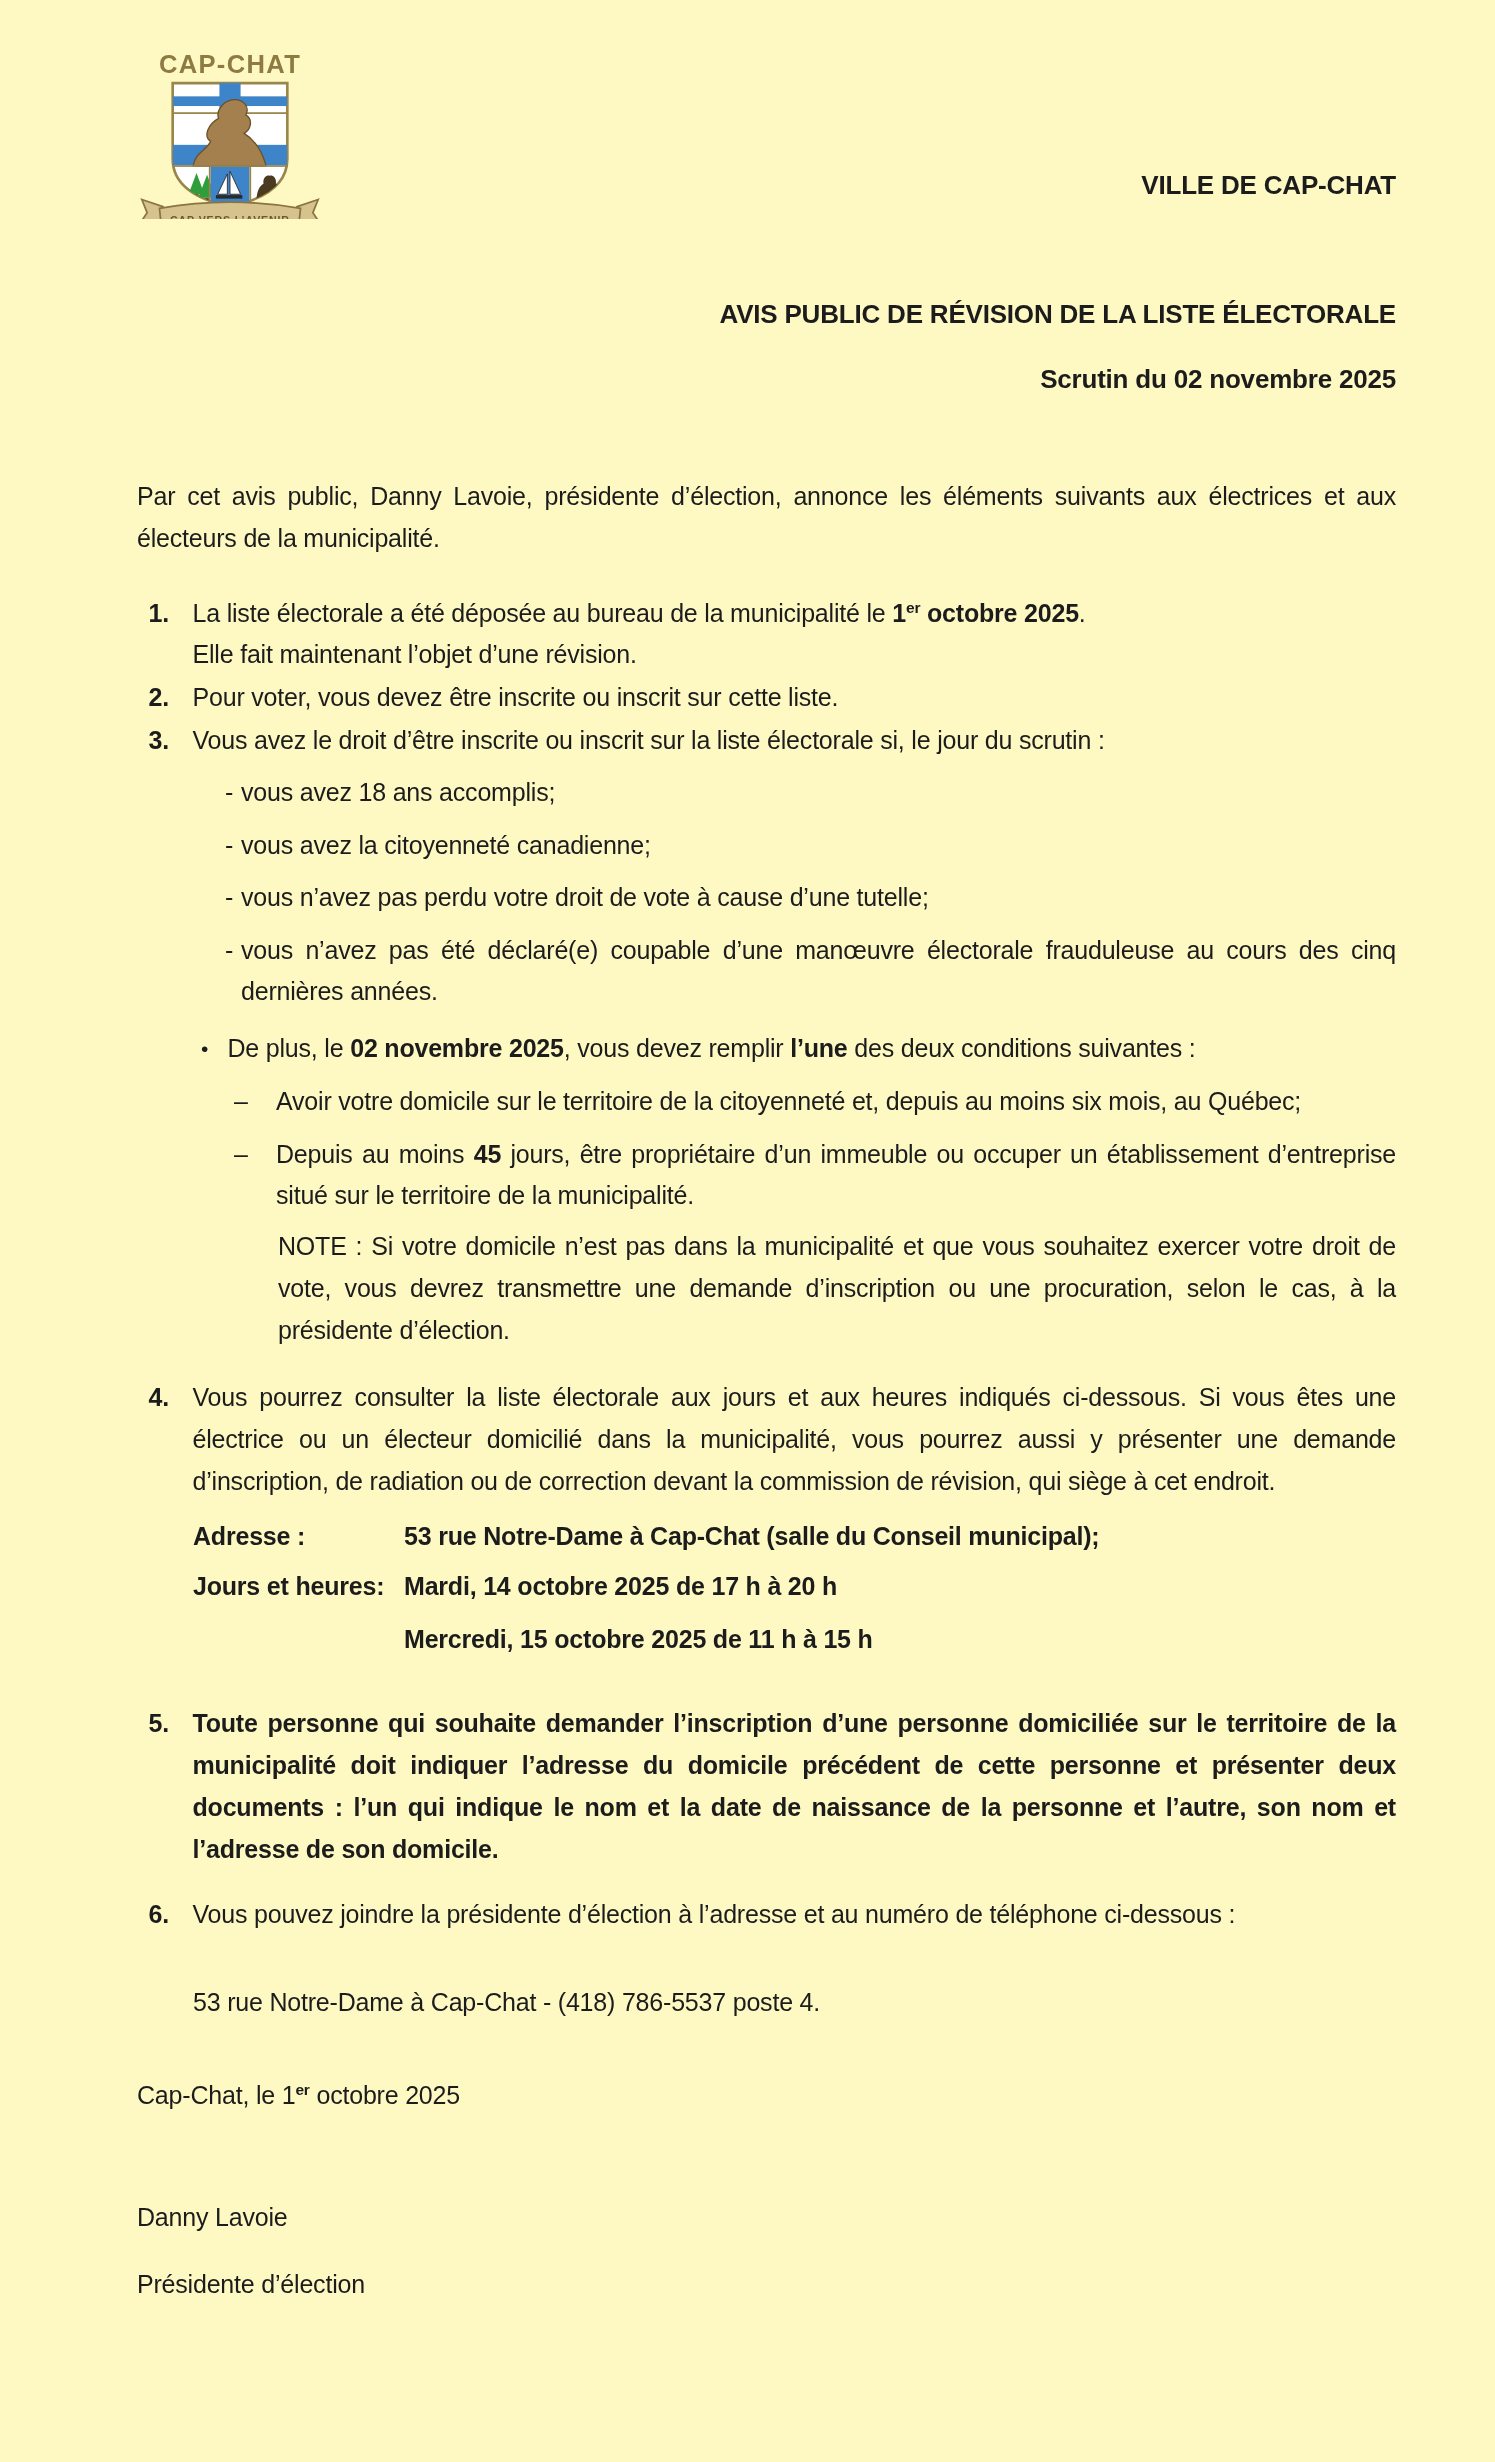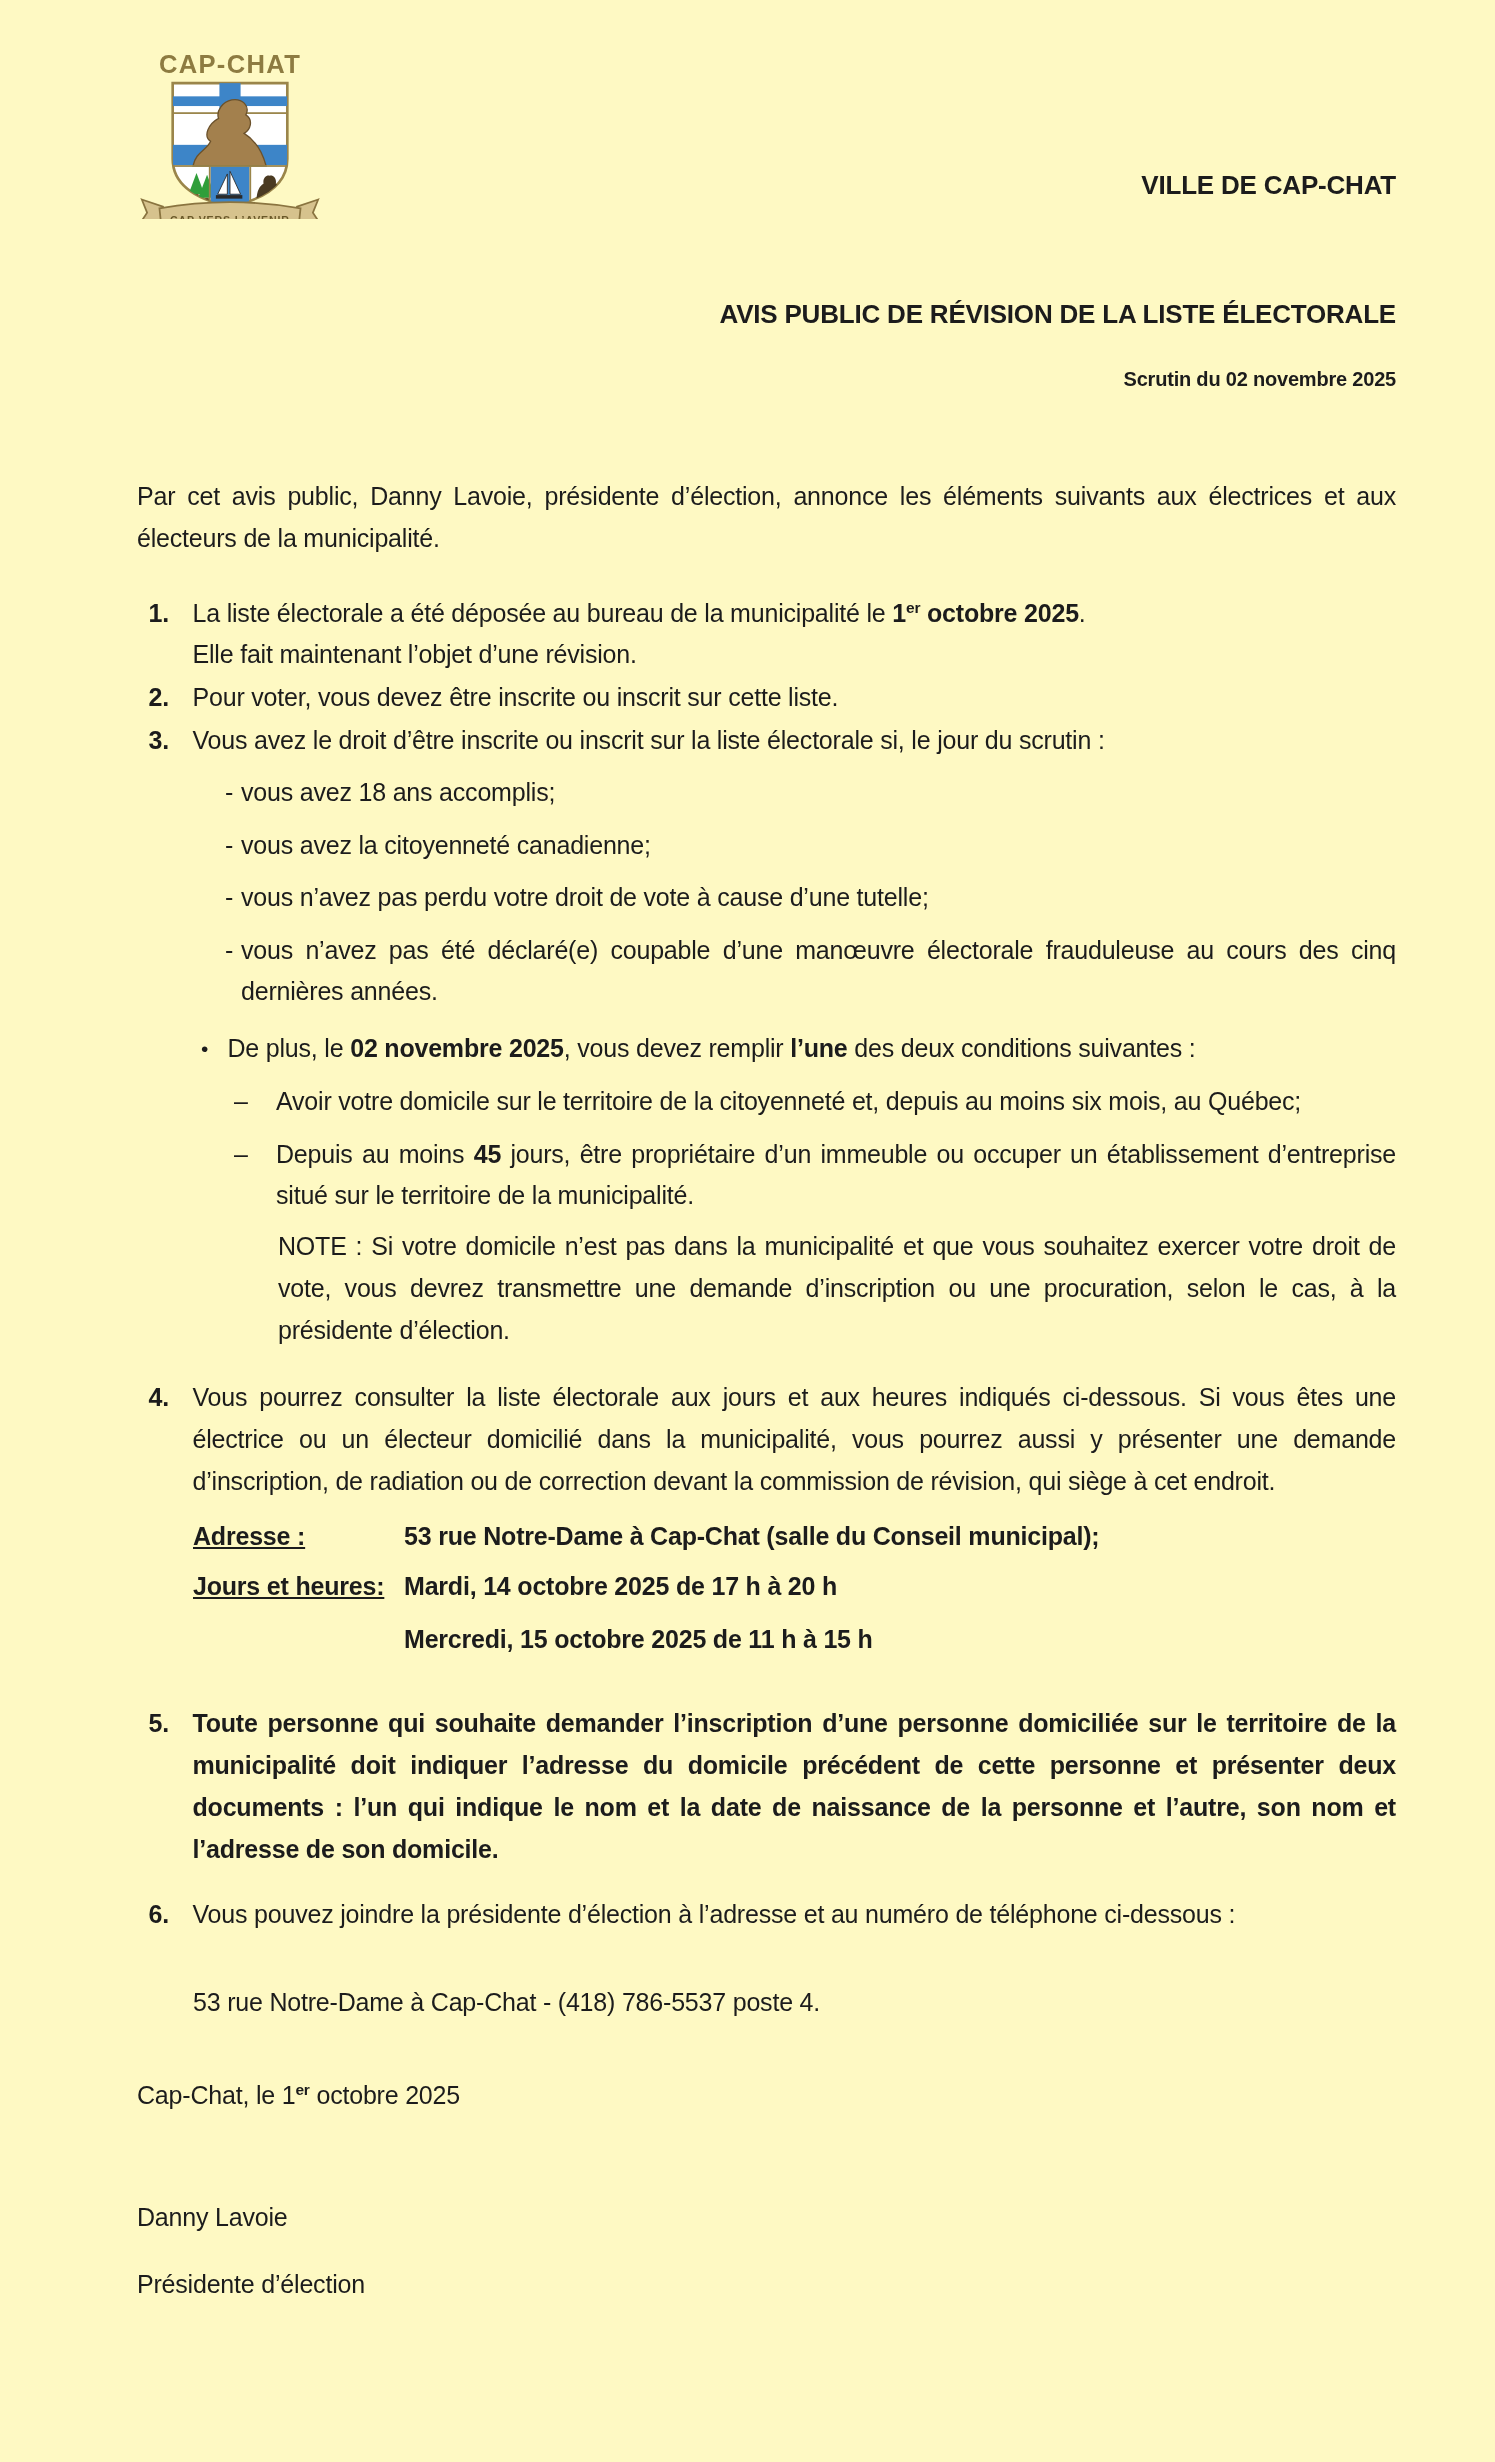--- a/index.html
+++ b/index.html
@@ -9,21 +9,21 @@
     background:#fef9c3;
     color:#1c1c1c;
     font-family:"Liberation Sans", sans-serif;
     font-size:25px;
     letter-spacing:-0.2px;
     overflow:hidden;
   }
   .content{position:absolute;left:137px;top:0;width:1259px;}
   .logo{position:absolute;left:133px;top:46px;width:194px;height:173px;}
   .title-center{text-align:right;font-weight:bold;font-size:26px;line-height:30px;}
-  .scrutin{text-align:right;font-weight:bold;font-size:20px;line-height:30px;margin-top:35px;}
+  .scrutin{text-align:right;font-weight:bold;font-size:26px;line-height:30px;margin-top:35px;}
   .intro{margin-top:81px;line-height:42px;text-align:justify;}
   .just{text-align:justify;}
   b,.b{font-weight:bold;}
   sup{font-size:0.62em;vertical-align:super;line-height:0;}
 
   .li{display:flex;margin-left:11.5px;line-height:41px;}
   .li .num{flex:0 0 44px;font-weight:bold;}
   .li .itxt{flex:1;}
 
   .sub{display:flex;margin-left:88px;margin-top:11.5px;line-height:41px;}
@@ -34,21 +34,21 @@
   .bullet-row .bullet{flex:0 0 26.5px;font-size:21px;}
   .bullet-row .btxt{flex:1;}
 
   .cond{display:flex;margin-left:97px;margin-top:12.4px;line-height:41px;}
   .cond .dash{flex:0 0 42px;}
   .cond .ctxt{flex:1;}
 
   .note{margin-left:141px;margin-top:8.8px;line-height:42px;text-align:justify;}
 
   .addr{display:flex;margin-left:56px;margin-top:12.4px;line-height:42px;font-weight:bold;}
-  .addr .lbl{flex:0 0 211px;text-decoration:underline;}
+  .addr .lbl{flex:0 0 211px;}
 
   .phone{margin-left:56px;margin-top:46px;line-height:42px;}
   .closing-date{margin-top:51px;line-height:42px;}
   .signature{margin-top:80px;line-height:42px;}
   .role{margin-top:17px;line-height:42px;}
 </style>
 </head>
 <body>
 
 <div class="page">

